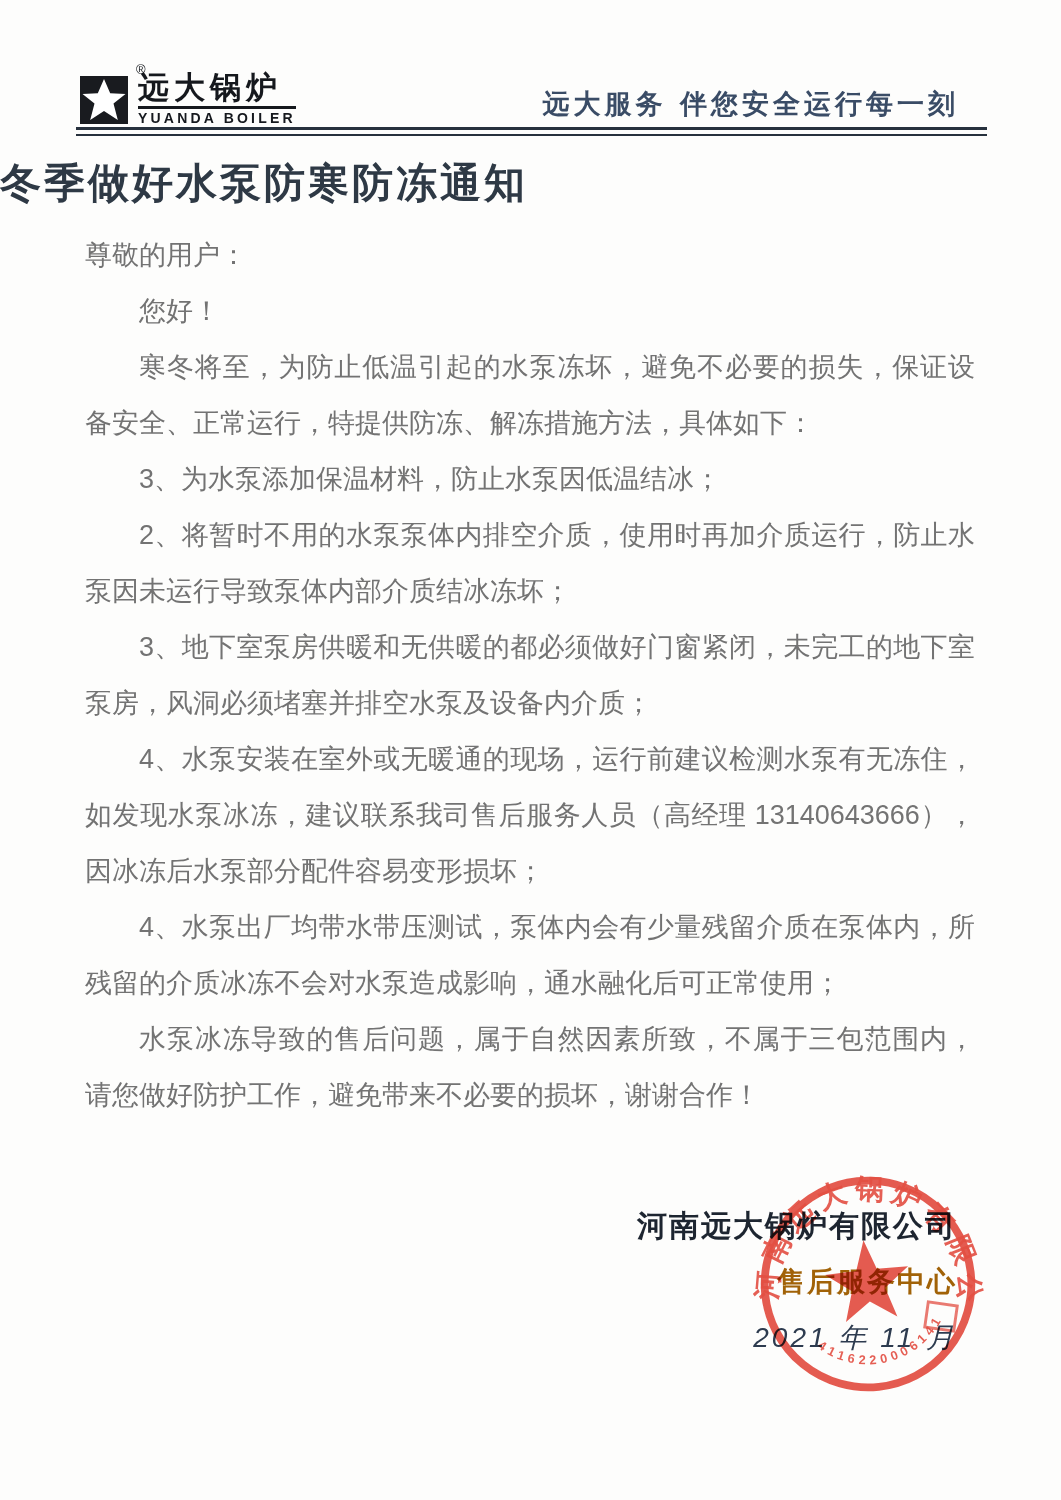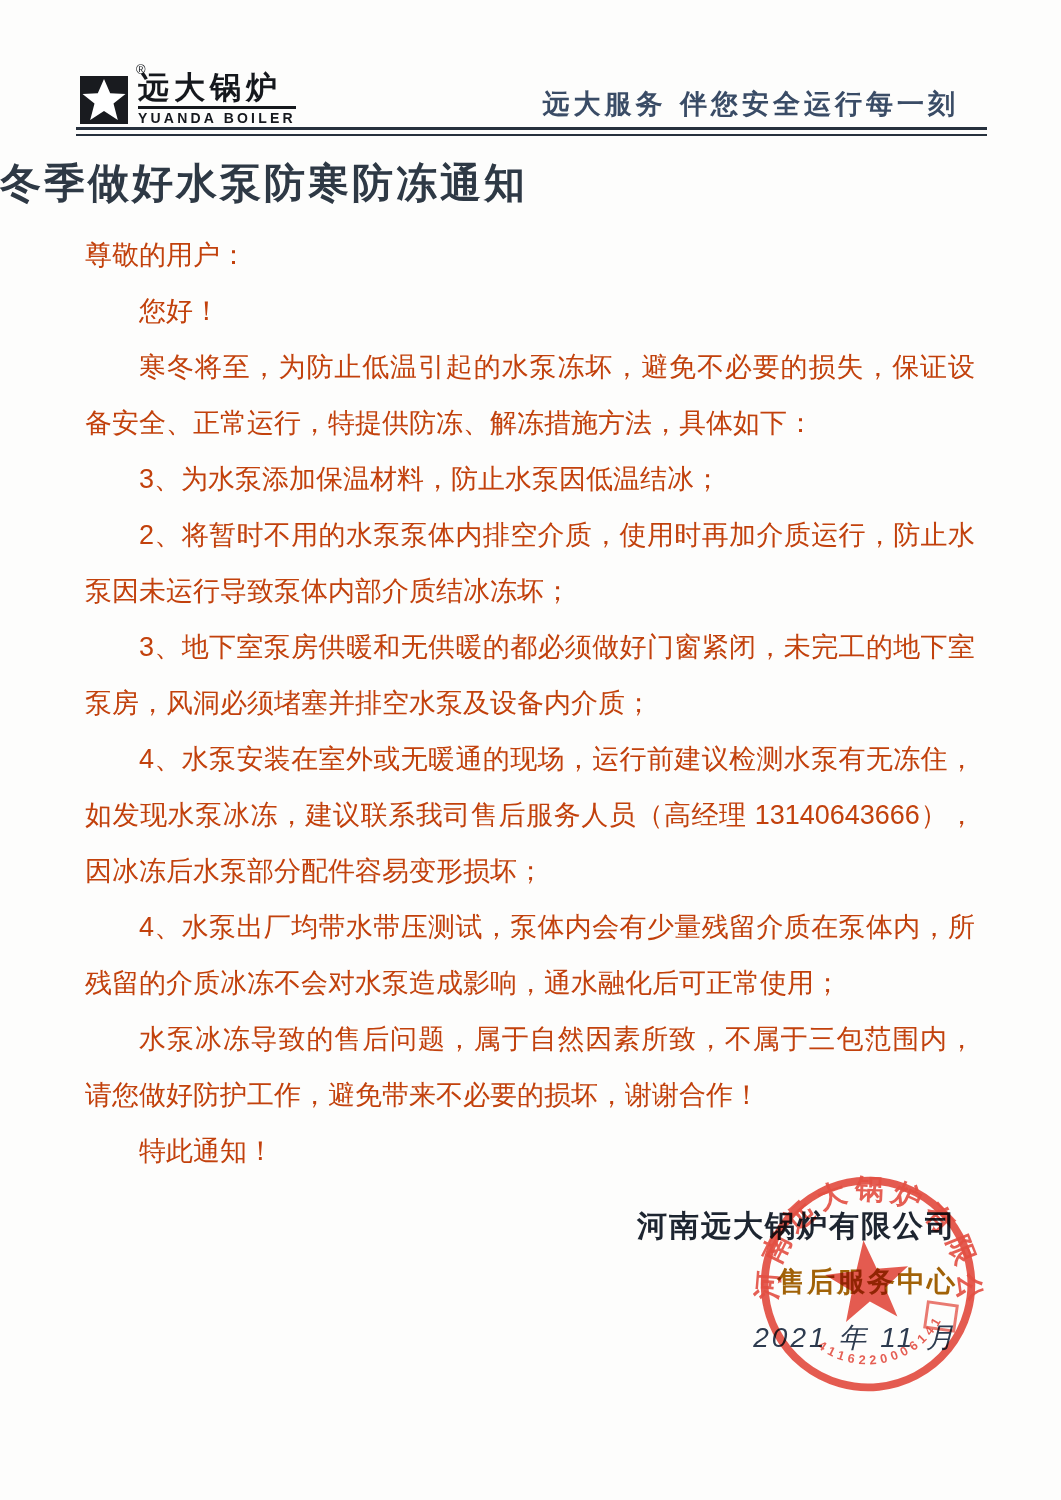--- a/index.html
+++ b/index.html
@@ -26,21 +26,21 @@
     border-top:3px solid #27313d;border-bottom:2px solid #27313d;
   }
   
   .doc-title{
     position:absolute;top:156px;left:0;right:0;text-align:left;
     font-size:41px;font-weight:bold;color:#2e3945;letter-spacing:3px;
   }
   
   .doc-body{
     position:absolute;top:227px;left:85px;right:86px;
-    font-size:27px;line-height:56px;color:#c2410c;
+    font-size:27px;line-height:56px;color:#737373;
     text-align:justify;text-justify:inter-ideograph;
   }
   .doc-body p{margin:0;text-indent:2em;}
   .doc-body p.no-indent{text-indent:0;}
   
   .doc-footer{
     position:absolute;top:1198px;right:104px;text-align:right;
     line-height:56px;z-index:1;
   }
   .footer-company{font-size:30px;font-weight:bold;color:#1d2530;letter-spacing:2px;}
@@ -81,21 +81,20 @@
   <div class="doc-body">
     <p class="no-indent">尊敬的用户：</p>
     <p>您好！</p>
     <p>寒冬将至，为防止低温引起的水泵冻坏，避免不必要的损失，保证设备安全、正常运行，特提供防冻、解冻措施方法，具体如下：</p>
     <p>3、为水泵添加保温材料，防止水泵因低温结冰；</p>
     <p>2、将暂时不用的水泵泵体内排空介质，使用时再加介质运行，防止水泵因未运行导致泵体内部介质结冰冻坏；</p>
     <p>3、地下室泵房供暖和无供暖的都必须做好门窗紧闭，未完工的地下室泵房，风洞必须堵塞并排空水泵及设备内介质；</p>
     <p>4、水泵安装在室外或无暖通的现场，运行前建议检测水泵有无冻住，如发现水泵冰冻，建议联系我司售后服务人员（高经理 13140643666），因冰冻后水泵部分配件容易变形损坏；</p>
     <p>4、水泵出厂均带水带压测试，泵体内会有少量残留介质在泵体内，所残留的介质冰冻不会对水泵造成影响，通水融化后可正常使用；</p>
     <p>水泵冰冻导致的售后问题，属于自然因素所致，不属于三包范围内，请您做好防护工作，避免带来不必要的损坏，谢谢合作！</p>
-    <p>特此通知！</p>
   </div>
 
   <div class="doc-footer">
     <div class="footer-company">河南远大锅炉有限公司</div>
     <div class="footer-dept">售后服务中心</div>
     <div class="footer-date">2021 年 11 月</div>
   </div>
 
   <svg class="stamp" viewBox="0 0 240 240">
     <defs>

